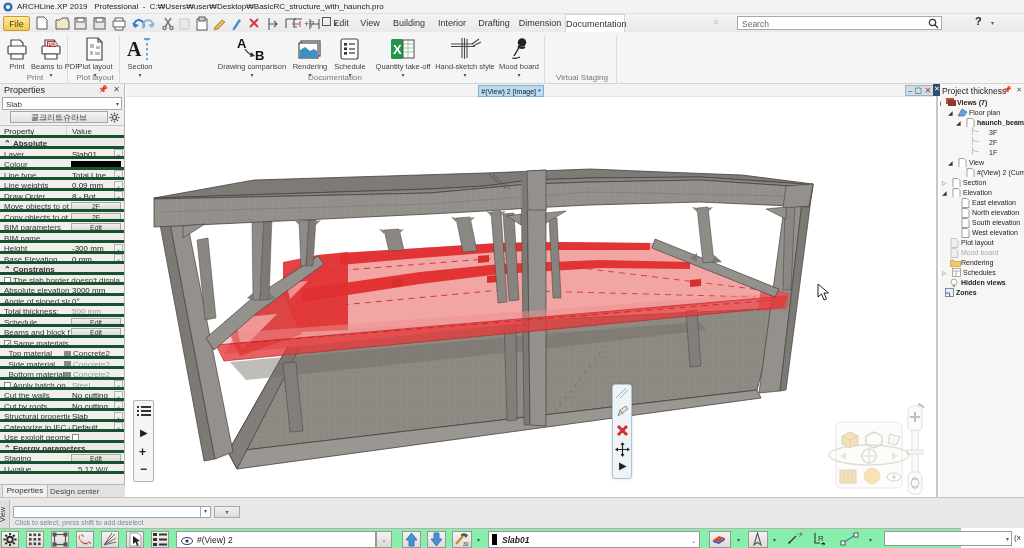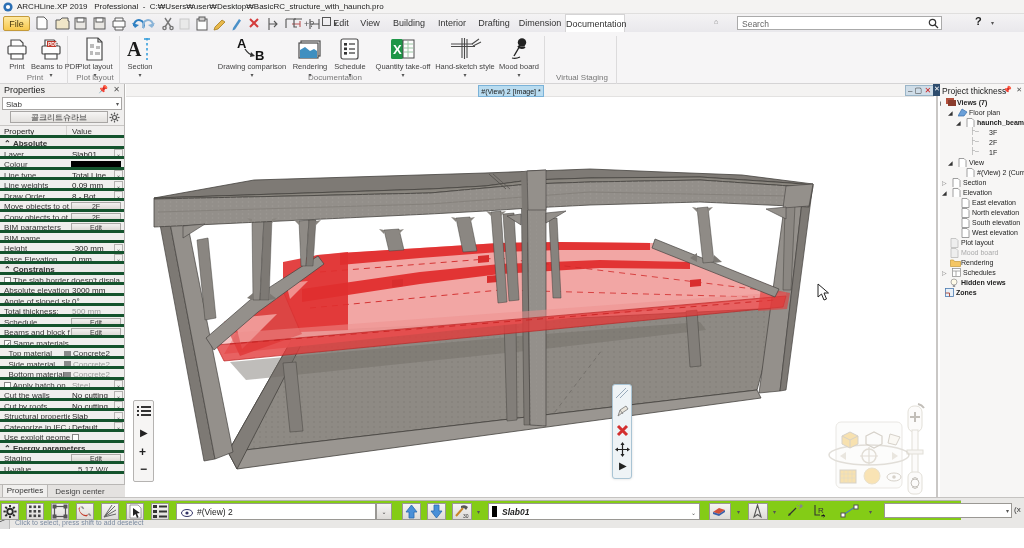--- a/index.html
+++ b/index.html
@@ -11,21 +11,21 @@
 .rgroup{position:absolute;top:41px;font-size:8px;color:#777;text-align:center}
 .rsep{position:absolute;top:4px;height:64px;width:1px;background:#dcdbdc}
 .menui{position:absolute;top:0;height:18px;line-height:18px;font-size:9px;color:#333;text-align:center}
 #lp{position:absolute;left:0;top:84px;width:125px;height:413px;background:#f0efee;border-right:1px solid #b9b7b5;font-size:8px;color:#333}
 .prow{position:relative;height:10.5px;border-bottom:3px solid #14532d;overflow:hidden}
 .pl{position:absolute;left:4px;top:1px;white-space:nowrap;max-width:66px;overflow:hidden}
 .pv{position:absolute;left:72px;top:1px;width:50px;white-space:nowrap}
 .dd{position:absolute;right:1px;top:0.5px;width:9px;height:8.5px;background:#f2f1f0;border:1px solid #b5b3b1;font-size:6px;line-height:8px;text-align:center;color:#555}
 .btn{position:absolute;left:71px;top:1px;width:50px;height:8.2px;background:linear-gradient(#f2f1f0,#ddd9d6);border:1px solid #aaa8a6;font-size:7px;text-align:center;line-height:8px;color:#333}
 .sect{font-weight:bold;background:#eceae9}.sect .pl{max-width:120px}.wide .pl{max-width:121px}
-#bottombar{position:absolute;left:0;top:500px;width:961px;height:20px;background:#84cc16;border-top:1px solid #b5b2ae}
+#bottombar{position:absolute;left:0;top:528px;width:961px;height:20px;background:#86efac;border-top:1px solid #b5b2ae}
 .bbtn{position:absolute;top:1.5px;width:18px;height:17px;background:linear-gradient(#f5f4f3,#dddbd8);border:1px solid #9a9894}
 #rp{position:absolute;left:940px;top:84px;width:84px;height:444px;background:#f7f6f5;font-size:7px;color:#222}
 .ti{position:relative;height:10.05px;white-space:nowrap;overflow:hidden}
 #vp{position:absolute;left:126px;top:84px;width:808px;height:413px;background:#fff}
 </style></head><body>
 <div id="titlebar">
 <svg class="abs" style="left:3px;top:2px" width="10" height="10">
       <circle cx="5" cy="5" r="4.6" fill="#2a6fb4"></circle>
       <circle cx="5" cy="5" r="2.1" fill="#fff"></circle>
     </svg>
@@ -387,21 +387,21 @@
 <div class="prow ">
       <span class="pl">Staging</span>
       <span class="btn">Edit</span>
     </div>
 <div class="prow ">
       <span class="pl">U-value</span>
       <span class="pv" style="left:78px">5.17 W/(...</span>
     </div>
 <div style="position:absolute;left:0;bottom:0;width:125px;height:13px;background:#e4e2e0;border-top:1px solid #b9b7b5">
 <div style="position:absolute;left:2px;top:0px;width:46px;height:13px;background:#f0efee;border:1px solid #b9b7b5;border-top:none;font-size:8px;text-align:center;line-height:12px">Properties</div>
-<div style="position:absolute;left:50px;top:1px;width:60px;height:16px;font-size:8px;text-align:center;line-height:12px;color:#444">Design center</div>
+<div style="position:absolute;left:50px;top:1px;width:60px;height:16px;font-size:8px;line-height:12px;color:#444">Design center</div>
     </div>
 </div>
 <div id="vp">
 <div style="position:absolute;left:0;top:0;width:808px;height:13px;background:#f4f3f2;border-bottom:1px solid #e3e2e1"></div>
 <div style="position:absolute;left:352px;top:1px;width:66px;height:12px;background:#b9dcf0;border:1px solid #7ab2d8;font-size:7px;text-align:center;line-height:11px;color:#1a1a1a">#(View) 2 [Image] *</div>
 <div style="position:absolute;left:779px;top:1px;width:29px;height:11px;background:#cfdde8;border:1px solid #9ab5c8;font-size:8px;color:#333;text-align:center;line-height:10px">– ▢ <span style="color:#c22">✕</span></div>
 <svg style="position:absolute;left:0;top:0" width="808" height="413" viewBox="126 84 808 413">
       <defs>
         <pattern id="gdots" width="6" height="5" patternUnits="userSpaceOnUse">
           <circle cx="2" cy="2" r="0.8" fill="#6f6b66" opacity="0.5"></circle>

